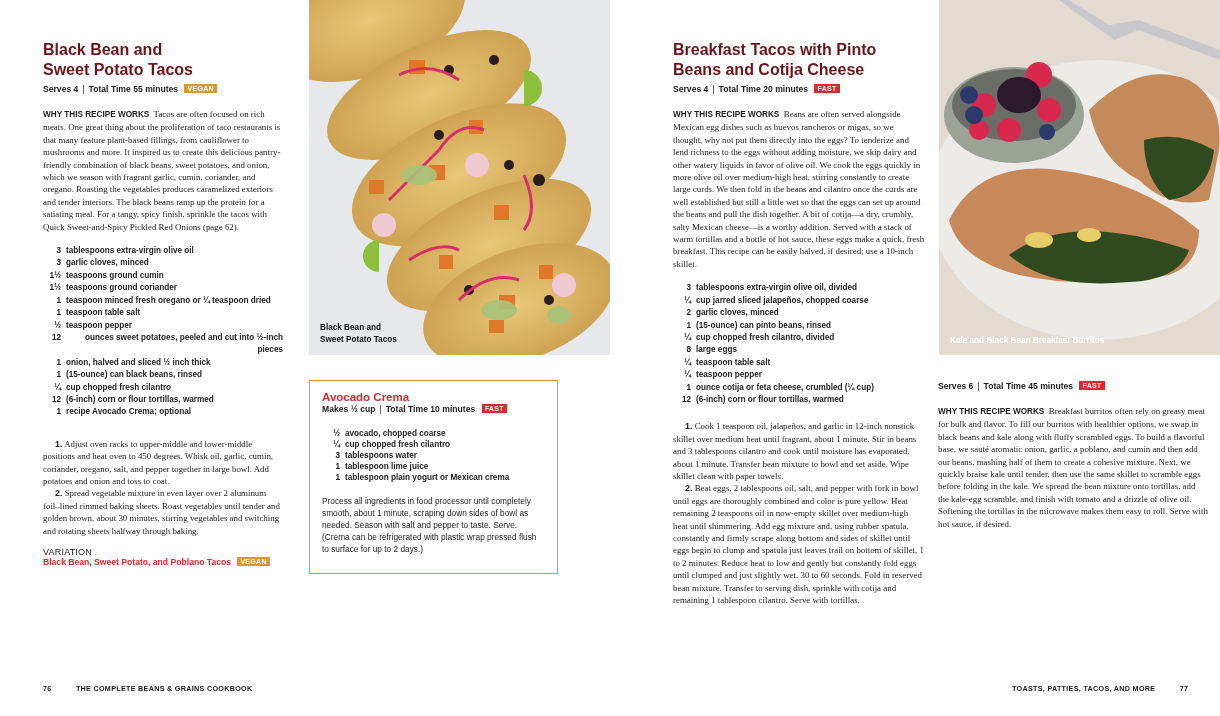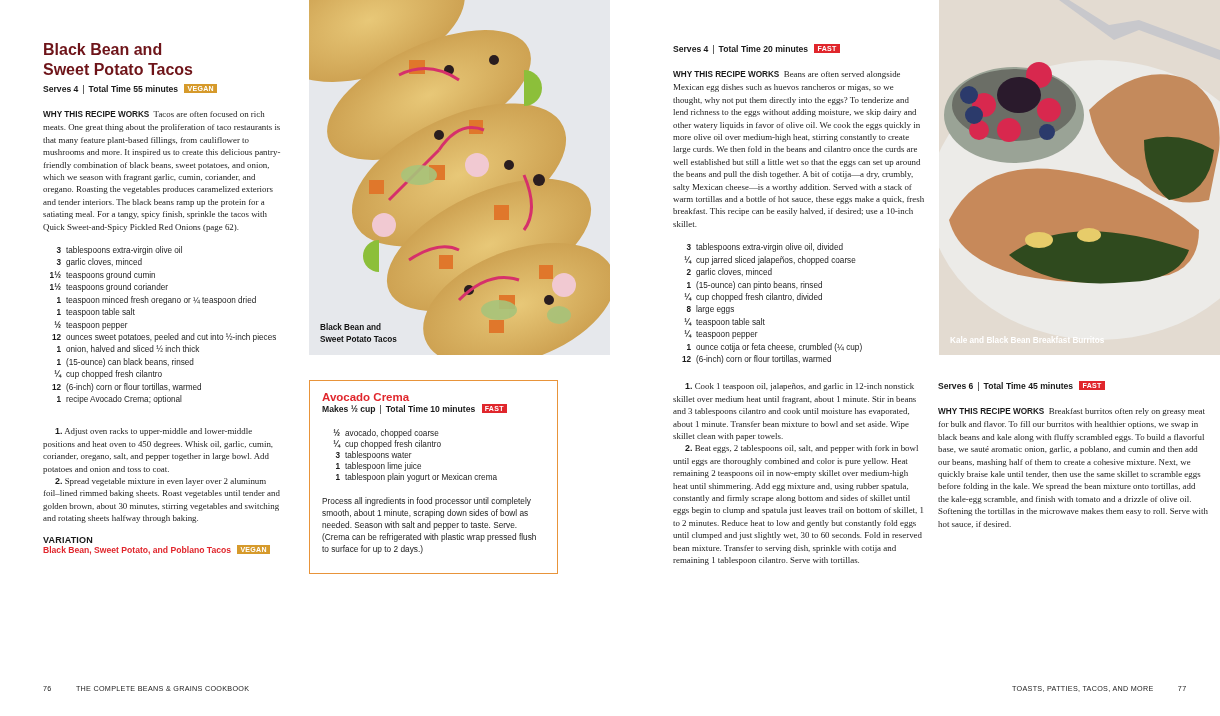--- a/index.html
+++ b/index.html
@@ -27,31 +27,31 @@
   .body-text {
     font-size: 8.9px; line-height: 12.4px; margin: 0; text-align: left;
   }
   .wrw {
     font-family: "Liberation Sans", sans-serif; font-weight: bold; font-size: 8.2px;
   }
   .ing-list { list-style: none; margin: 0; padding: 0;
     font-family: "Liberation Sans", sans-serif; font-size: 8.2px; line-height: 12.4px; }
   .ing-list li { display: flex; }
   .ing-list .q { width: 18px; text-align: right; padding-right: 5px; flex: none; font-weight: bold; }
-  .ing-list .t { font-weight: normal; color: #222; }
+  .ing-list .t { font-weight: bold; color: #222; text-align: right; }
   .step { text-indent: 12px; }
   .step b { font-family: "Liberation Sans", sans-serif; }
   .photo { overflow: hidden; }
   .caption {
     position: absolute; font-family: "Liberation Sans", sans-serif; font-weight: bold;
     font-size: 8.2px; line-height: 12px;
   }
   .footer {
     position: absolute; top: 684px; font-family: "Liberation Sans", sans-serif;
-    font-weight: normal; font-size: 7.2px; letter-spacing: 0.3px;
+    font-weight: bold; font-size: 7.2px; letter-spacing: 0.3px;
   }
 </style>
 </head>
 <body>
 
 <div class="abs" style="left:43px; top:40px; width:240px;">
   <h1 class="title">
     <span>Black Bean and</span><br>
     <span>Sweet Potato Tacos</span>
   </h1>
@@ -115,21 +115,21 @@
       <li>
         <span class="q">1</span>
         <span class="t">recipe Avocado Crema; optional</span>
       </li>
     </ul>
   <div id="left-steps" style="margin-top:19px">
       <p class="body-text step"><b>1.</b> <span>Adjust oven racks to upper-middle and lower-middle positions and heat oven to 450 degrees. Whisk oil, garlic, cumin, coriander, oregano, salt, and pepper together in large bowl. Add potatoes and onion and toss to coat.</span></p>
       <p class="body-text step"><b>2.</b> <span>Spread vegetable mixture in even layer over 2 aluminum foil–lined rimmed baking sheets. Roast vegetables until tender and golden brown, about 30 minutes, stirring vegetables and switching and rotating sheets halfway through baking.</span></p>
     </div>
   <div style="margin-top:10px">
-    <div class="sans" style="font-size:9px; font-weight:bold; letter-spacing:0.2px">VARIATION</div>
+    <div class="sans" style="font-size:9px; font-weight:normal; letter-spacing:0.2px">VARIATION</div>
     <div class="sans" style="font-size:8.6px; font-weight:bold; color:#e0262c; white-space:nowrap">
       <span>Black Bean, Sweet Potato, and Poblano Tacos</span>
       <span class="badge" style="background:#d69a2b">VEGAN</span>
     </div>
   </div>
 </div>
 
 <div class="abs photo" style="left:309px; top:0; width:301px; height:355px; background:#e9ebee;">
   <svg width="301" height="355" viewBox="0 0 301 355">
     <defs>
@@ -221,20 +221,24 @@
     </ul>
   <p class="sans" style="font-size:8.3px; line-height:12px; margin:12px 0 0 0">Process all ingredients in food processor until completely smooth, about 1 minute, scraping down sides of bowl as needed. Season with salt and pepper to taste. Serve. (Crema can be refrigerated with plastic wrap pressed flush to surface for up to 2 days.)</p>
 </div>
 
 <div class="footer" style="left:43px;">
   <span>76</span>
   <span style="margin-left:22px">THE COMPLETE BEANS &amp; GRAINS COOKBOOK</span>
 </div>
 
 <div class="abs" style="left:673px; top:40px; width:252px;">
+  <h1 class="title">
+    <span>Breakfast Tacos with Pinto</span><br>
+    <span>Beans and Cotija Cheese</span>
+  </h1>
   <div class="meta">
     <span>Serves</span> <span>4</span><span class="sep">|</span><span>Total Time</span> <span>20 minutes</span>
     <span class="badge" style="background:#e0262c">FAST</span>
   </div>
   <p class="body-text" style="margin-top:14px">
     <span class="wrw">WHY THIS RECIPE WORKS</span>&nbsp;
     <span>Beans are often served alongside Mexican egg dishes such as huevos rancheros or migas, so we thought, why not put them directly into the eggs? To tenderize and lend richness to the eggs without adding moisture, we skip dairy and other watery liquids in favor of olive oil. We cook the eggs quickly in more olive oil over medium-high heat, stirring constantly to create large curds. We then fold in the beans and cilantro once the curds are well established but still a little wet so that the eggs can set up around the beans and pull the dish together. A bit of cotija—a dry, crumbly, salty Mexican cheese—is a worthy addition. Served with a stack of warm tortillas and a bottle of hot sauce, these eggs make a quick, fresh breakfast. This recipe can be easily halved, if desired; use a 10-inch skillet.</span>
   </p>
   <ul class="ing-list" id="r1-ings" style="margin-top:12px">
       <li>

